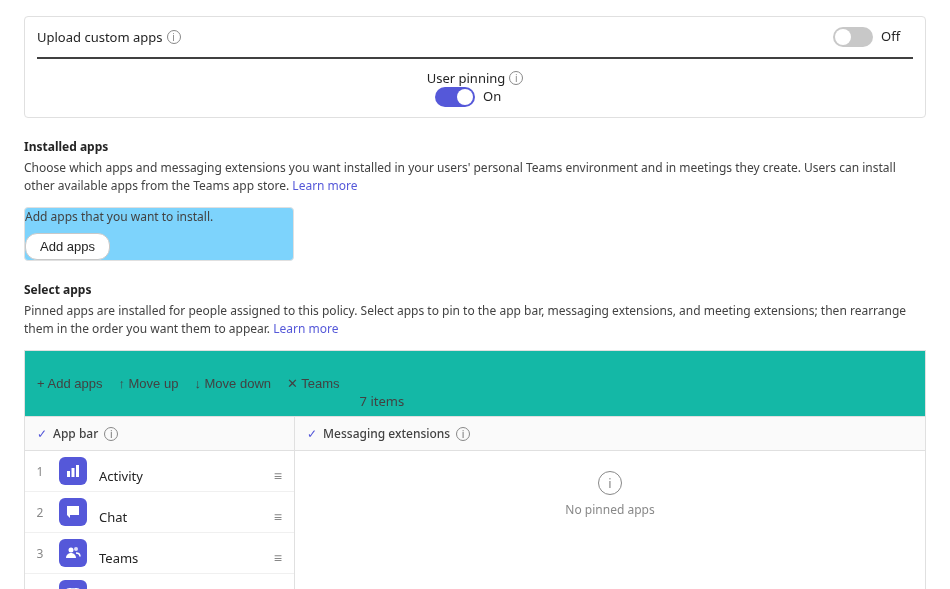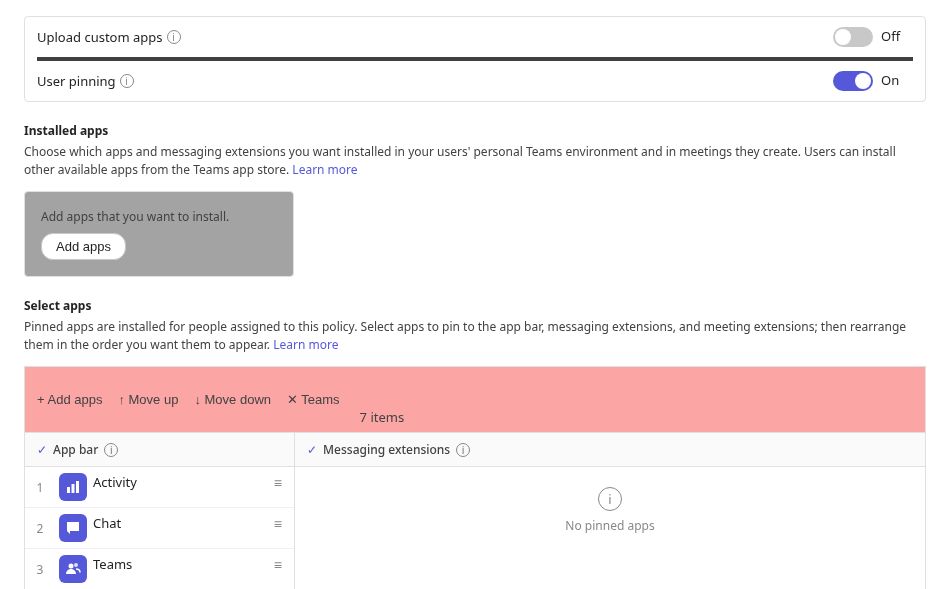--- a/index.html
+++ b/index.html
@@ -82,24 +82,23 @@
     }
     .learn-more {
       color: #5558d9;
       text-decoration: none;
       cursor: pointer;
       text-align: right;
     }
 
     
     .install-box {
-      background: #a3a3a3;
+      background: #7dd3fc;
       border: 1px solid #e0e0e0;
       border-radius: 4px;
-      padding: 16px;
       max-width: 270px;
       margin-bottom: 20px;
     }
     .install-box p {
       font-size: 12px;
       color: #424242;
       margin-bottom: 8px;
     }
     .add-apps-btn {
       background: #fff;
@@ -110,21 +109,21 @@
       cursor: pointer;
       color: #242424;
     }
 
     
     .pinned-toolbar {
       display: flex;
       align-items: center;
       gap: 16px;
       padding: 8px 0;
-      background: #fca5a5;
+      background: #14b8a6;
       border: 1px solid #e0e0e0;
       border-bottom: none;
       padding: 6px 12px;
     }
     .toolbar-btn {
       display: flex;
       align-items: center;
       gap: 4px;
       font-size: 13px;
       color: #424242;
@@ -181,22 +180,22 @@
     .row-number {
       width: 30px;
       text-align: center;
       font-size: 12px;
       color: #888;
       flex-shrink: 0;
     }
     .row-left {
       flex: 0 0 240px;
       display: flex;
-      align-items: flex-start;
-      gap: 6px;
+      align-items: flex-end;
+      gap: 12px;
       padding: 6px 4px;
       border-right: 1px solid #e0e0e0;
     }
     .app-icon {
       width: 28px;
       height: 28px;
       border-radius: 6px;
       background: #5558d9;
       display: flex;
       align-items: center;
@@ -242,23 +241,23 @@
     .top-toggles {
       border: 1px solid #e0e0e0;
       border-radius: 4px;
       padding: 0 12px;
       margin-bottom: 4px;
     }
     .toggle-row {
       display: flex;
       align-items: center;
       padding: 10px 0;
-      border-bottom: 4px solid #404040;
-    }
-    .toggle-row:last-child { border-bottom: none; }
+      border-bottom: 2px solid #404040;
+    }
+    .toggle-row:last-child { border-bottom: none; flex-direction: column; }
   </style>
 </head>
 <body>
 
 <div class="top-toggles">
   <div class="toggle-row">
     <div class="toggle-label-group">
       <span>Upload custom apps</span>
       <span class="info-icon">i</span>
     </div>

